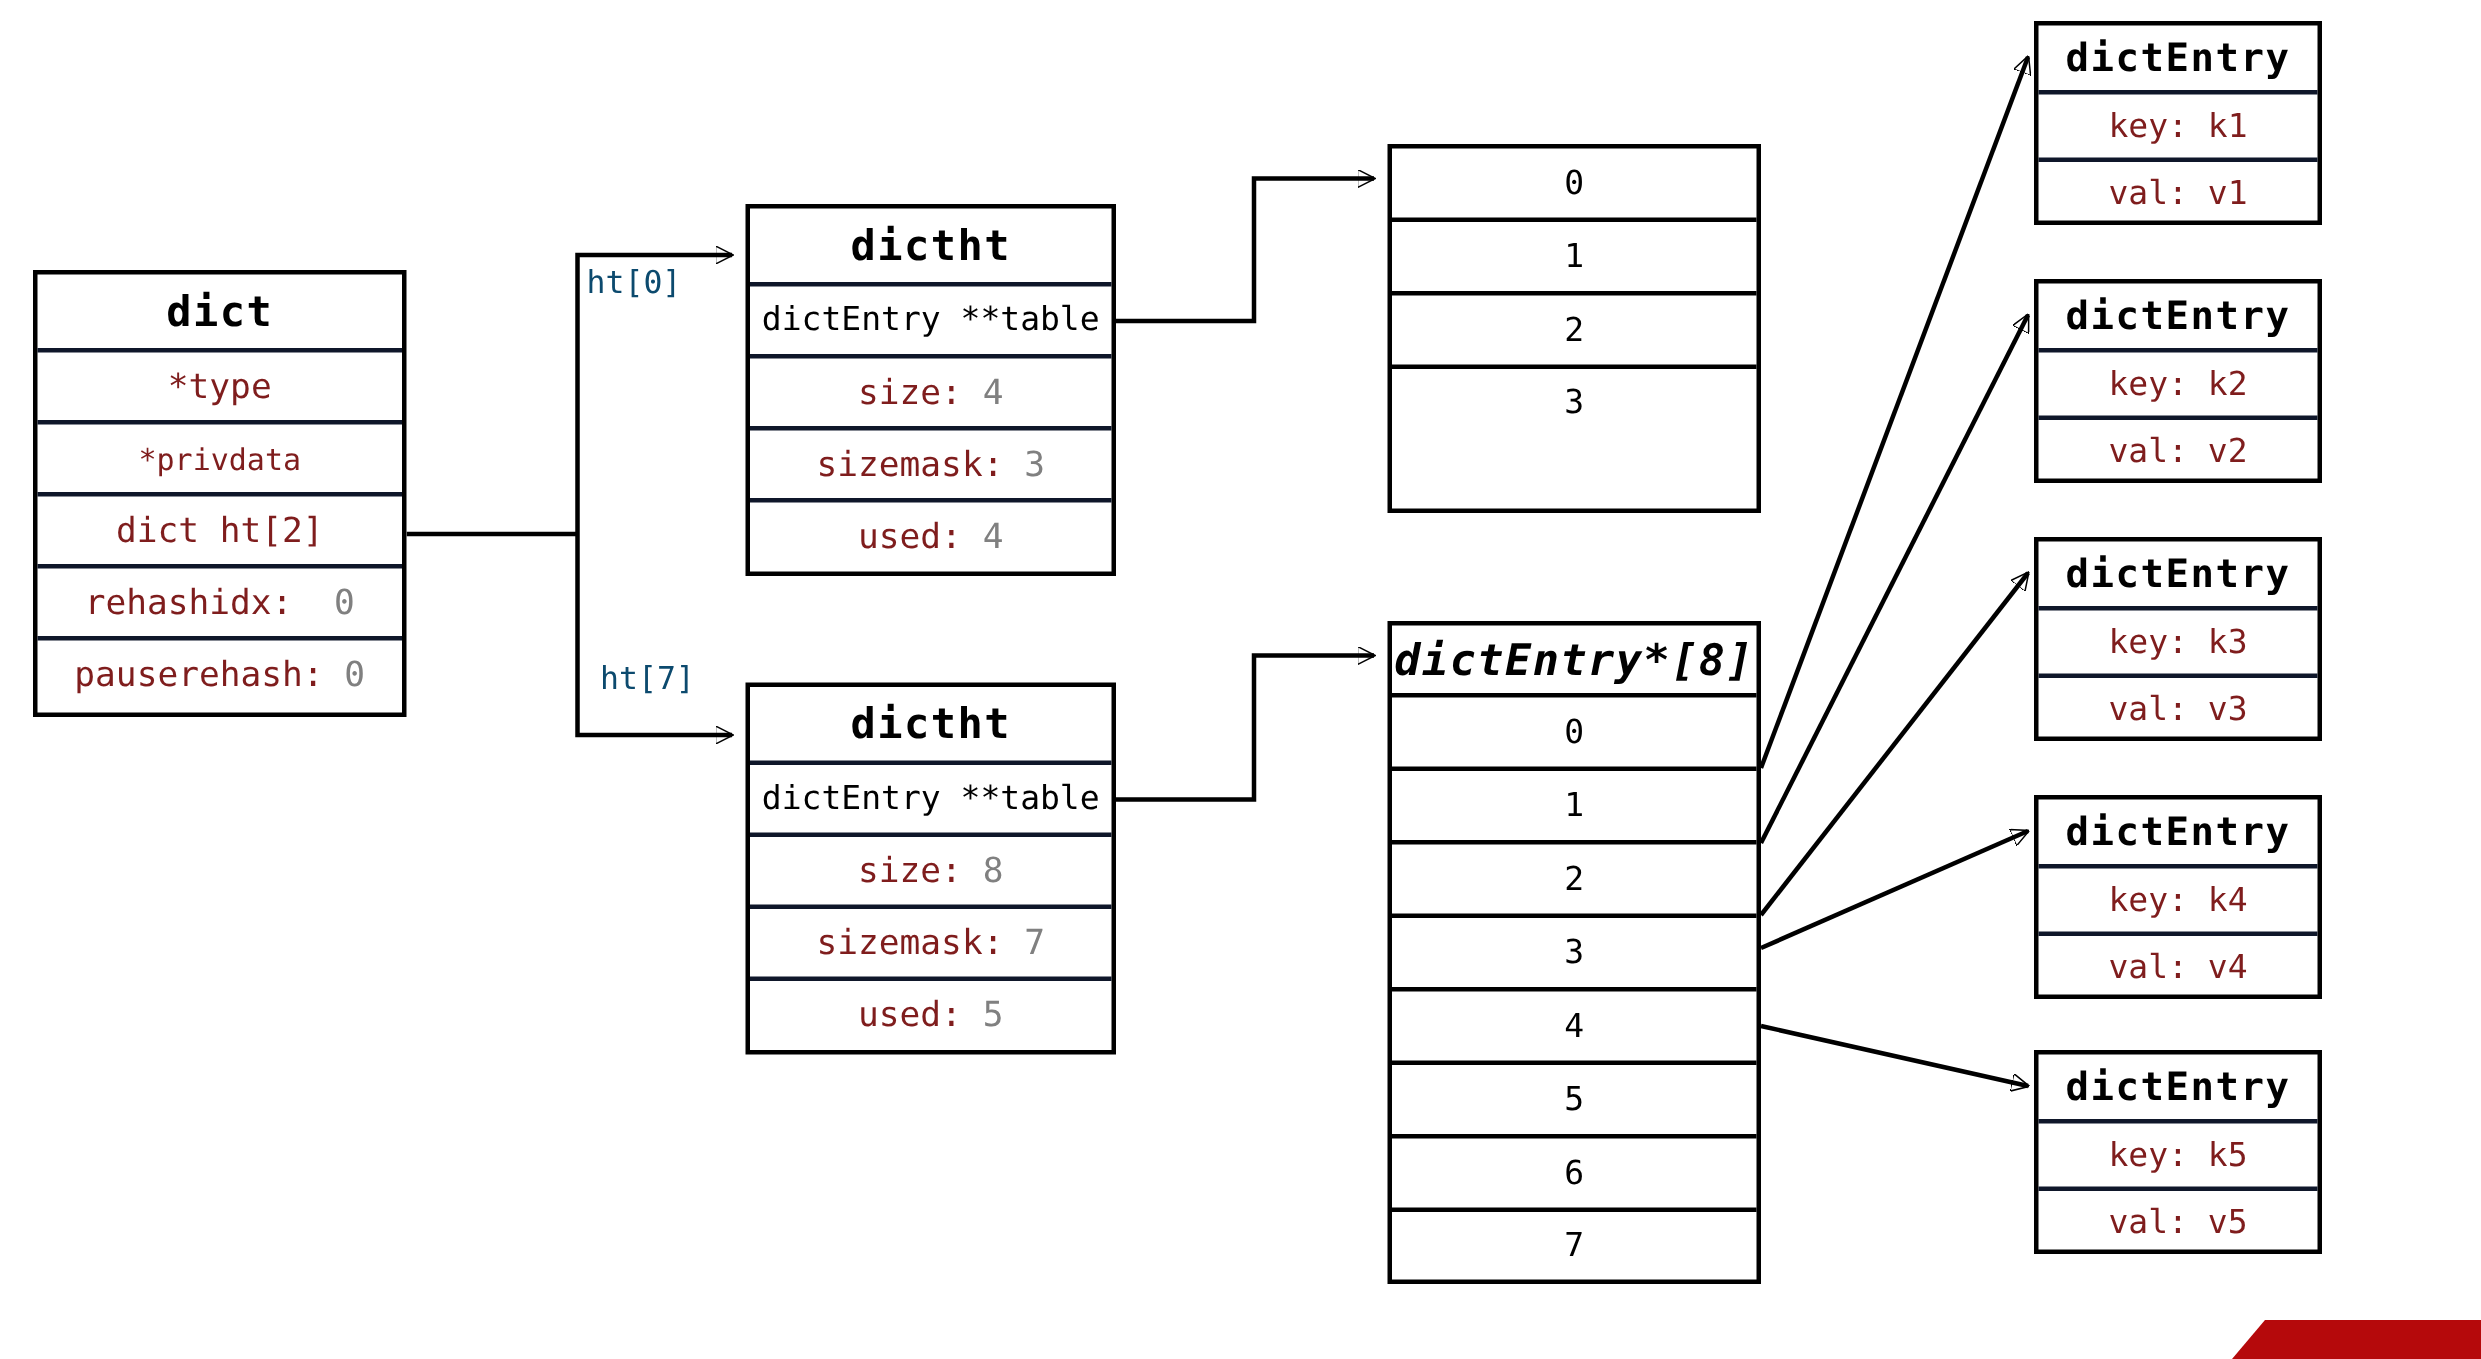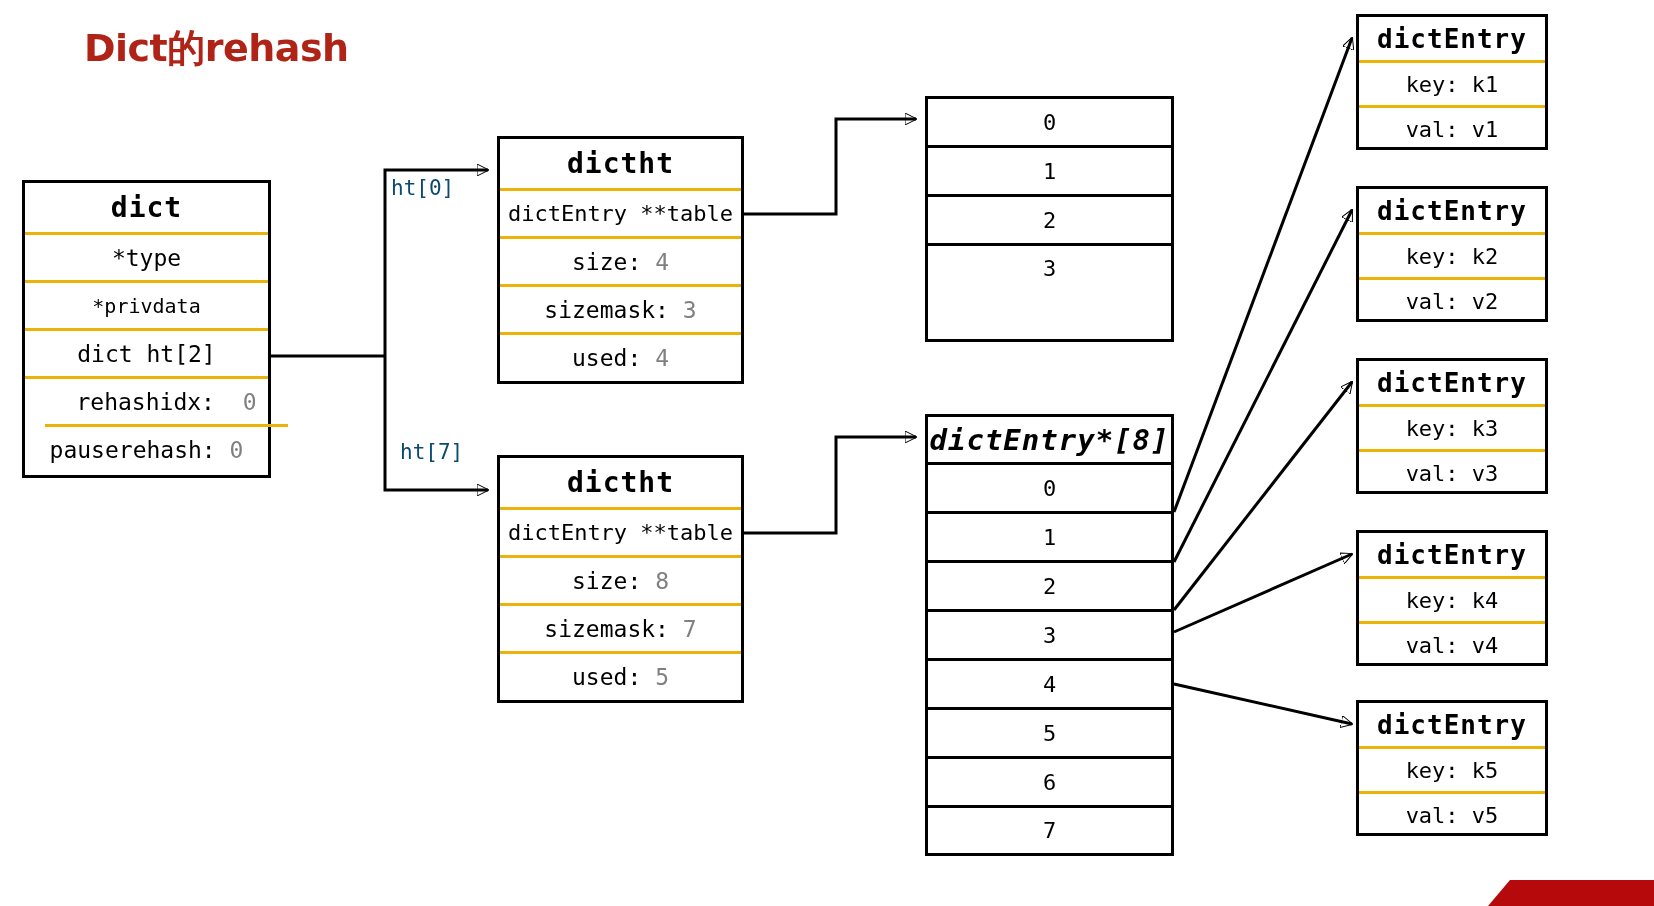--- a/index.html
+++ b/index.html
@@ -19,27 +19,27 @@
   }
 
   
   .box{
     position:absolute;box-sizing:border-box;
     border:3px solid #000;background:#fff;
   }
   .row{
     box-sizing:border-box;width:100%;
     display:flex;align-items:center;justify-content:center;
-    border-bottom:3px solid #eab308;
+    border-bottom:3px solid #0f172a;
     color:#000;white-space:nowrap;
   }
   .row:last-child{border-bottom:none;}
   .row.hdr{font-weight:bold;letter-spacing:1px;}
   .val{color:#808080;}
-  .lbl{color:#000000;}
+  .lbl{color:#7f1d1d;}
 
   
   .arr .row{border-bottom:3px solid #000;}
   .arr .row:last-child{border-bottom:none;}
 
   
   .conn-label{
     position:absolute;color:#0c4a6e;font-size:21px;
     white-space:nowrap;
   }
@@ -91,34 +91,33 @@
 
     <g>
       <line x1="1174" y1="512" x2="1352" y2="38" stroke-width="3" marker-end="url(#ahb)"></line>
       <line x1="1174" y1="562" x2="1352" y2="210" stroke-width="3" marker-end="url(#ahb)"></line>
       <line x1="1174" y1="610" x2="1352" y2="382" stroke-width="3" marker-end="url(#ahb)"></line>
       <line x1="1174" y1="632" x2="1352" y2="554" stroke-width="3" marker-end="url(#ahb)"></line>
       <line x1="1174" y1="684" x2="1352" y2="724" stroke-width="3" marker-end="url(#ahb)"></line>
     </g>
   </svg>
 
-  <div id="title">Dict的rehash</div>
 
   <div class="box" id="dict-box" style="left:22px;top:180px;width:249px;height:298px;">
     <div class="row hdr" style="height:52px;font-size:28px;">dict</div>
     <div class="row" style="height:48px;font-size:23px;">
       <span class="lbl">*type</span>
     </div>
     <div class="row" style="height:48px;font-size:20px;text-align:center;">
       <span class="lbl">*privdata</span>
     </div>
     <div class="row" style="height:48px;font-size:23px;">
       <span class="lbl">dict ht[2]</span>
     </div>
-    <div class="row" style="height:48px;font-size:23px;margin-left:20px;">
+    <div class="row" style="height:48px;font-size:23px;">
       <span class="lbl">rehashidx:</span>
       <span>&nbsp;&nbsp;</span>
       <span class="val">0</span>
     </div>
     <div class="row" style="height:46px;font-size:23px;">
       <span class="lbl">pauserehash:</span>
       <span>&nbsp;</span>
       <span class="val">0</span>
     </div>
   </div>

